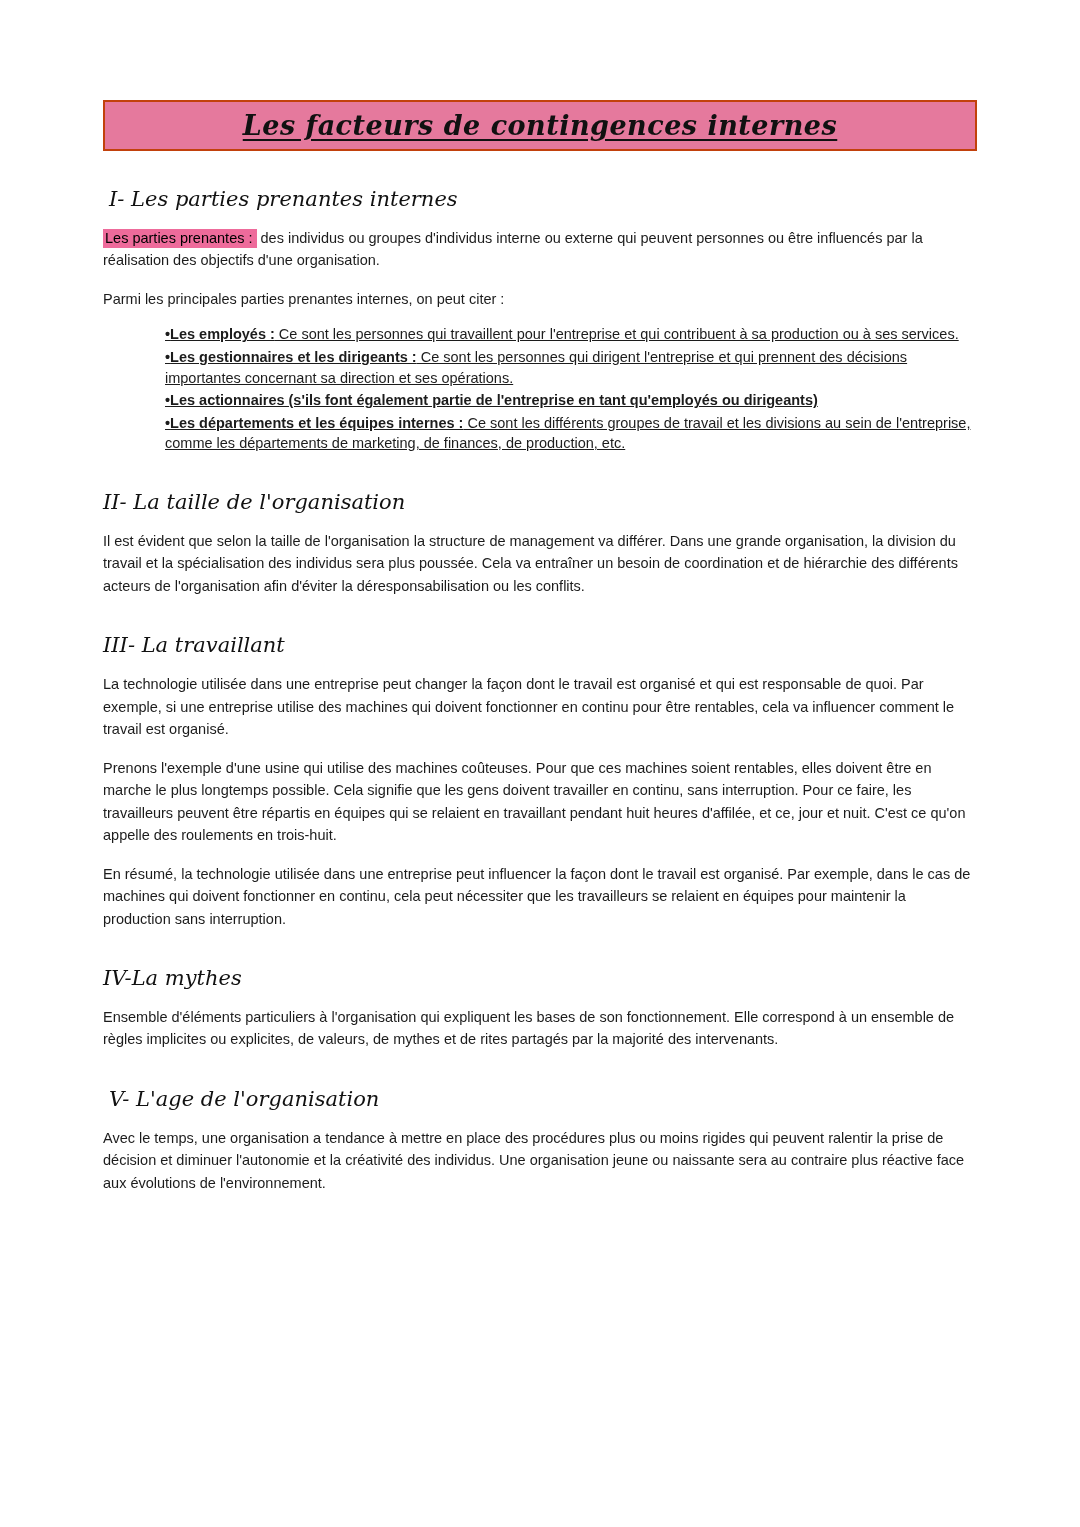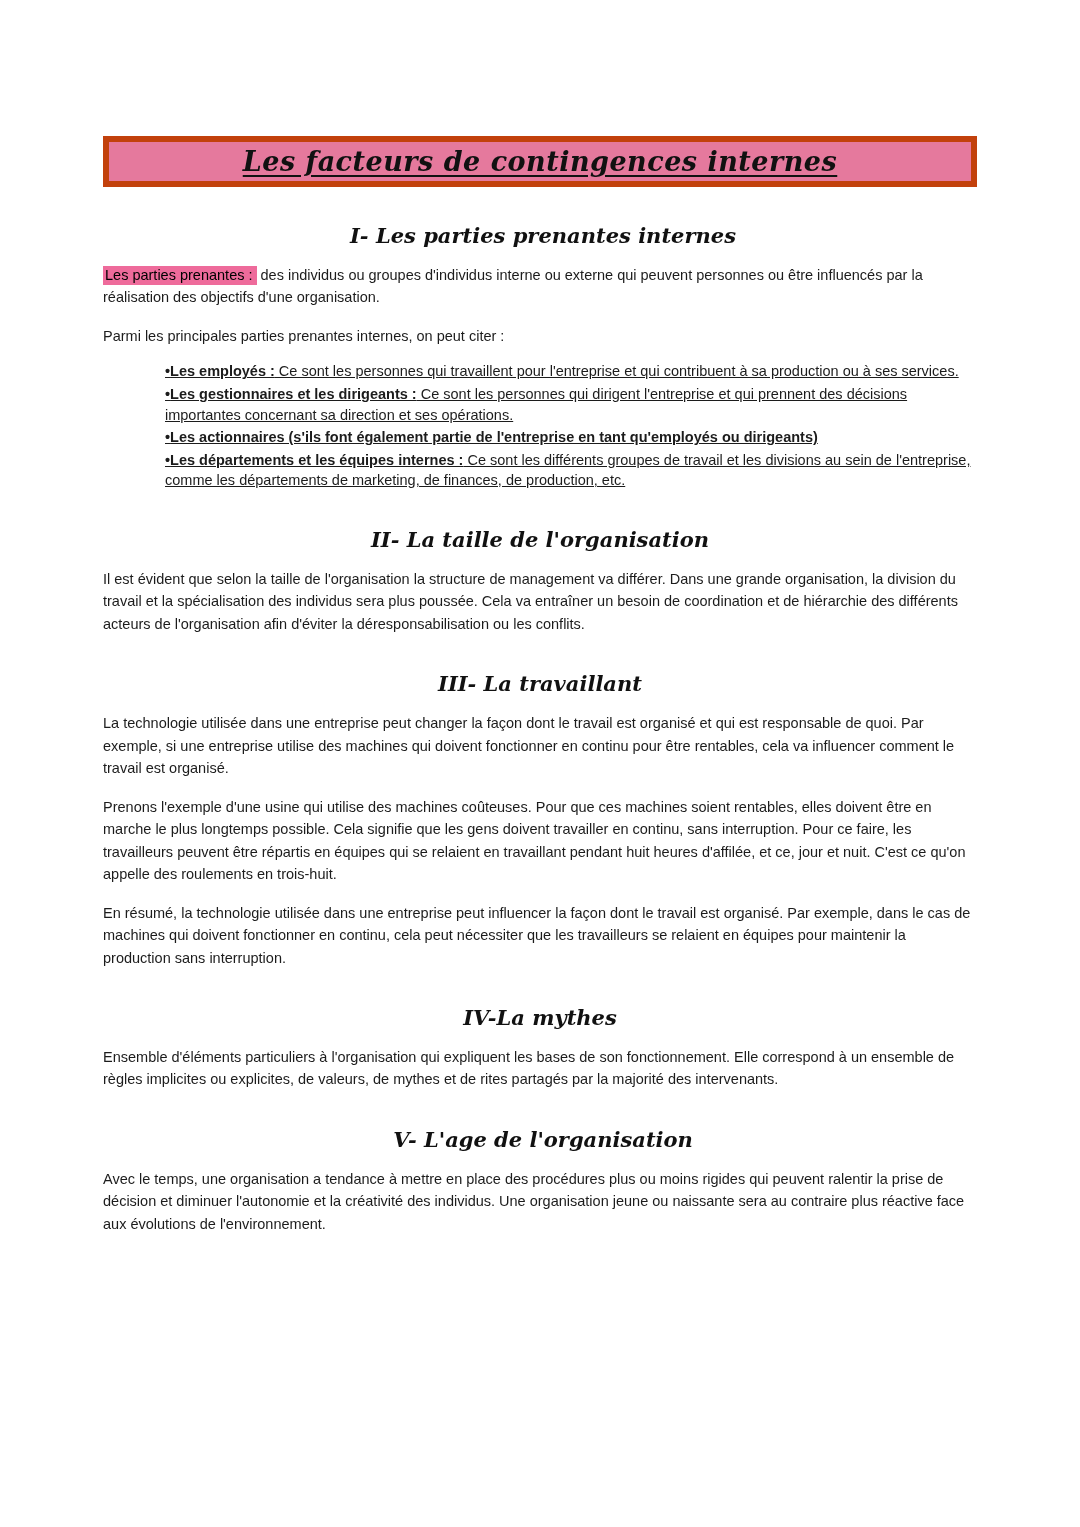--- a/index.html
+++ b/index.html
@@ -10,45 +10,43 @@
     height: 1527px;
     background: #ffffff;
     position: relative;
     overflow: hidden;
   }
   .content {
     padding: 100px 103px 0 103px;
   }
   .banner {
     background: #e5799d;
-    border: 6px solid #c2410c;
+    border: 2px solid #c2410c;
     height: 51px;
     display: flex;
     align-items: center;
     justify-content: center;
-    margin-top: 36px;
   }
   .banner-title {
     font-family: "DejaVu Serif", serif;
     font-style: italic;
     font-weight: 700;
     font-size: 27px;
     letter-spacing: 0.5px;
     color: #111111;
     text-decoration: underline;
     text-underline-offset: 4px;
   }
   .script-heading {
     font-family: "DejaVu Serif", serif;
     font-style: italic;
-    font-weight: 700;
+    font-weight: 400;
     font-size: 21px;
     color: #111111;
     margin: 36px 0 6px 0;
-    text-align: center;
   }
   .script-heading.indent-sm { margin-left: 6px; }
   p.body-text {
     font-size: 14.5px;
     line-height: 1.55;
     margin: 16px 0 0 0;
     color: #1c1c1c;
   }
   .highlight {
     background: #ee6b9b;

